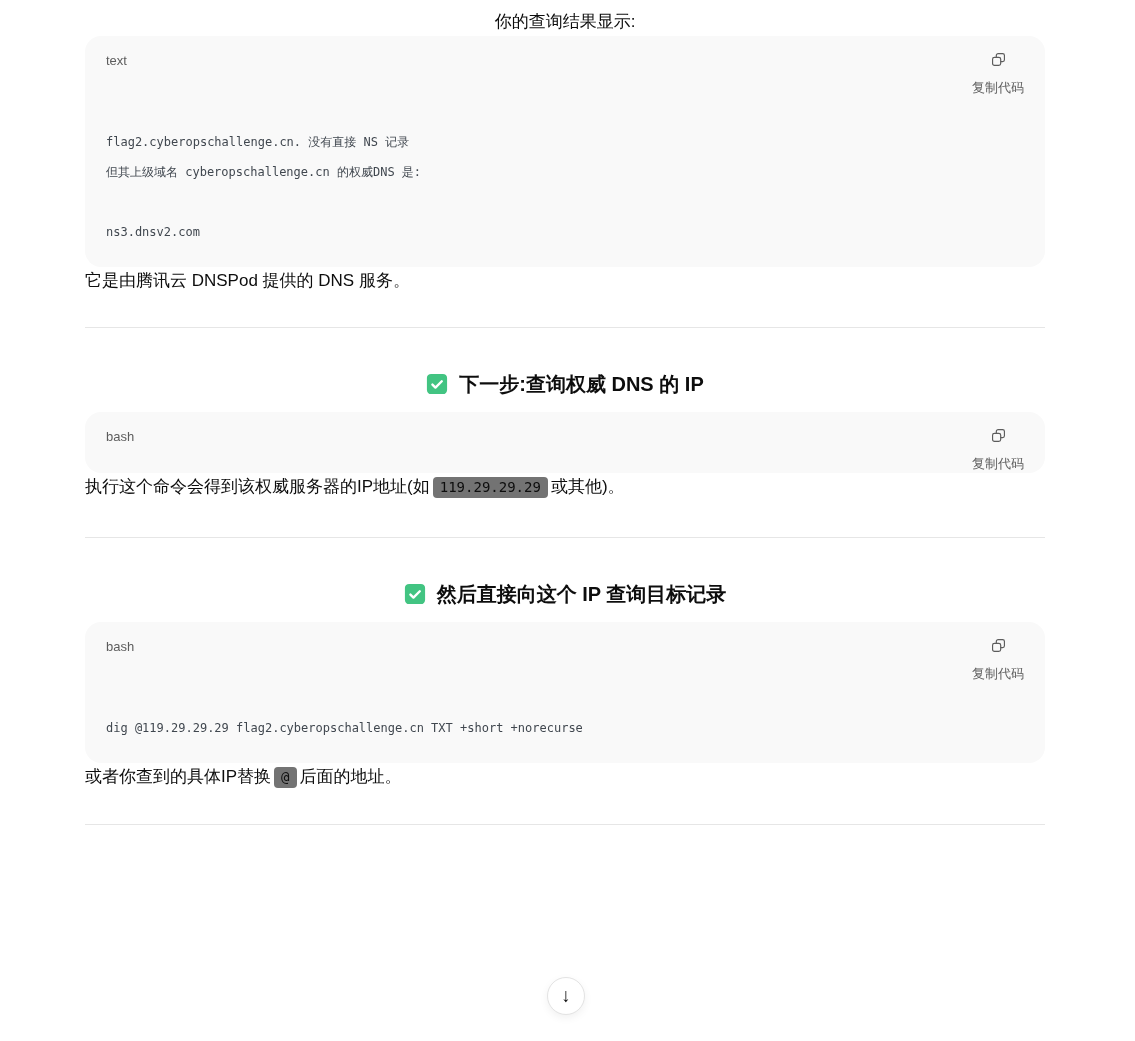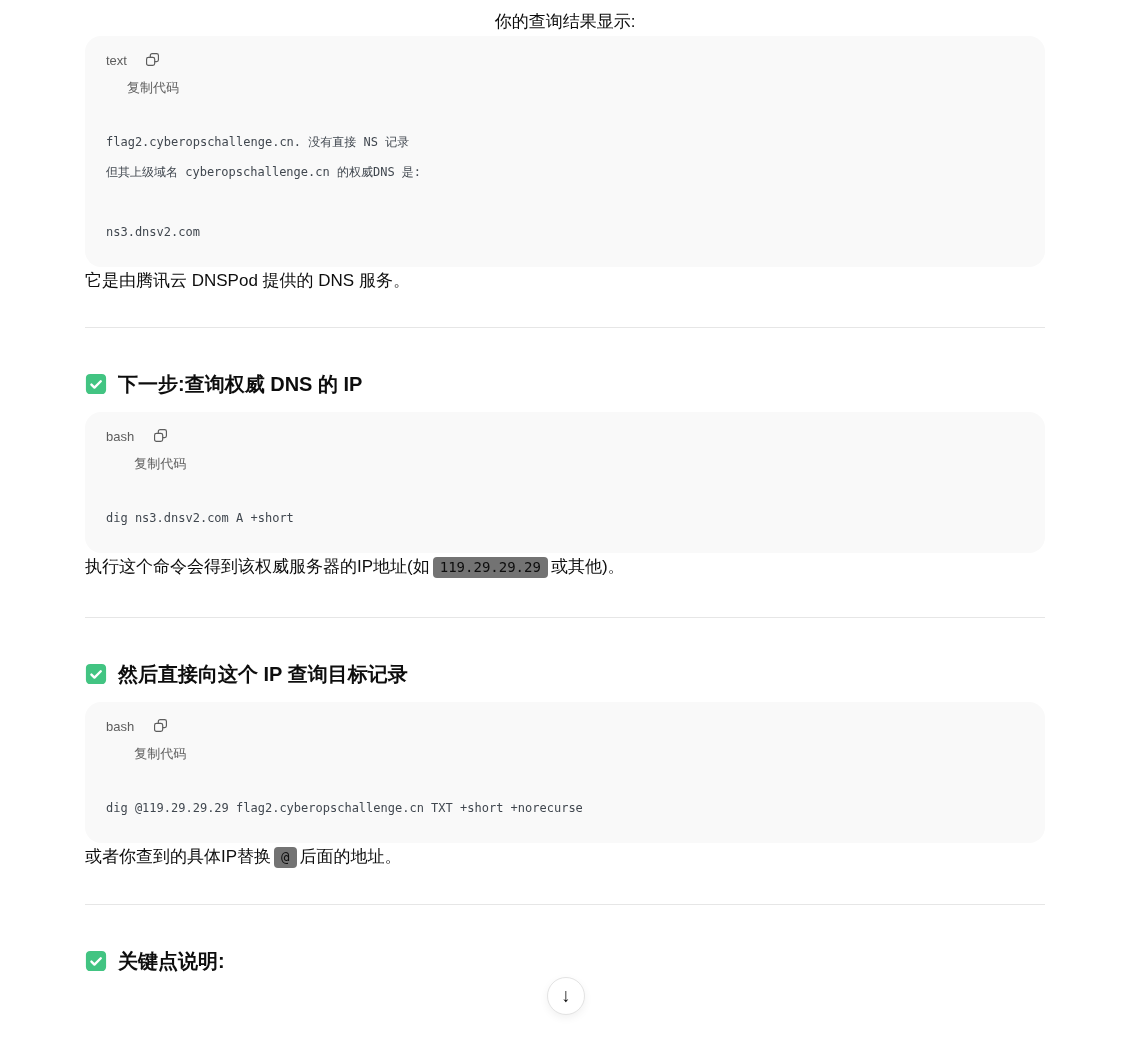--- a/index.html
+++ b/index.html
@@ -22,25 +22,27 @@
   .intro { margin-bottom: 19px; text-align: center; }
   .after-code { margin-top: 22px; }
 
   .code-block {
     background: #f9f9f9;
     border-radius: 16px;
     overflow: hidden;
   }
   .code-header {
     display: flex;
+    justify-content: space-between;
     align-items: flex-start;
     padding: 16px 21px 0 21px;
     font-size: 13px;
     line-height: 18px;
     color: #5d5d5d;
+    gap: 12px;
   }
   .copy-btn {
     display: flex;
     align-items: center;
     gap: 7px;
     background: none;
     border: none;
     padding: 0;
     font-family: "Liberation Sans", sans-serif;
     font-size: 13px;
@@ -70,20 +72,21 @@
 
   h3.section-heading {
     display: flex;
     align-items: center;
     gap: 11px;
     margin: 42px 0 14px 0;
     font-size: 20px;
     line-height: 28px;
     font-weight: 700;
     color: #0d0d0d;
+    justify-content: center;
   }
   .check-icon { flex: 0 0 auto; display: inline-flex; }
 
   .inline-code {
     font-family: "DejaVu Sans Mono", monospace;
     font-size: 14px;
     background: #737373;
     border-radius: 4px;
     padding: 2px 7px 3px 7px;
     margin: 0 3px;
@@ -177,21 +180,20 @@
       <button class="copy-btn">
         <span class="copy-icon">
           <svg width="15" height="15" viewBox="0 0 24 24" fill="none" stroke="#5d5d5d" stroke-width="1.9" stroke-linejoin="round">
             <rect x="8.5" y="2.5" width="13" height="13" rx="3"></rect>
             <rect x="2.5" y="8.5" width="13" height="13" rx="3" fill="#f9f9f9"></rect>
           </svg>
         </span>
         <span>复制代码</span>
       </button>
     </div>
-    <pre>dig ns3.dnsv2.com A +short</pre>
   </div>
 
   <p class="body-text mid-para">
     <span>执行这个命令会得到该权威服务器的IP地址(如</span><code class="inline-code">119.29.29.29</code><span>或其他)。</span>
   </p>
 
   <hr class="divider d2">
 
   <h3 class="section-heading">
     <span class="check-icon">
@@ -218,28 +220,19 @@
     </div>
     <pre>dig @119.29.29.29 flag2.cyberopschallenge.cn TXT +short +norecurse</pre>
   </div>
 
   <p class="body-text mid-para last">
     <span>或者你查到的具体IP替换</span><code class="inline-code">@</code><span>后面的地址。</span>
   </p>
 
   <hr class="divider d3">
 
-  <h3 class="section-heading">
-    <span class="check-icon">
-      <svg width="22" height="22" viewBox="0 0 24 24">
-        <rect x="1" y="1" width="22" height="22" rx="4.5" fill="#42c482"></rect>
-        <path d="M7 12.6l3.3 3.3L17.2 9" stroke="#ffffff" stroke-width="2.6" fill="none" stroke-linecap="round" stroke-linejoin="round"></path>
-      </svg>
-    </span>
-    <span>关键点说明:</span>
-  </h3>
 
 
 </div>
 
 <button class="scroll-btn">
   <span>↓</span>
 </button>
 
 </body></html>

